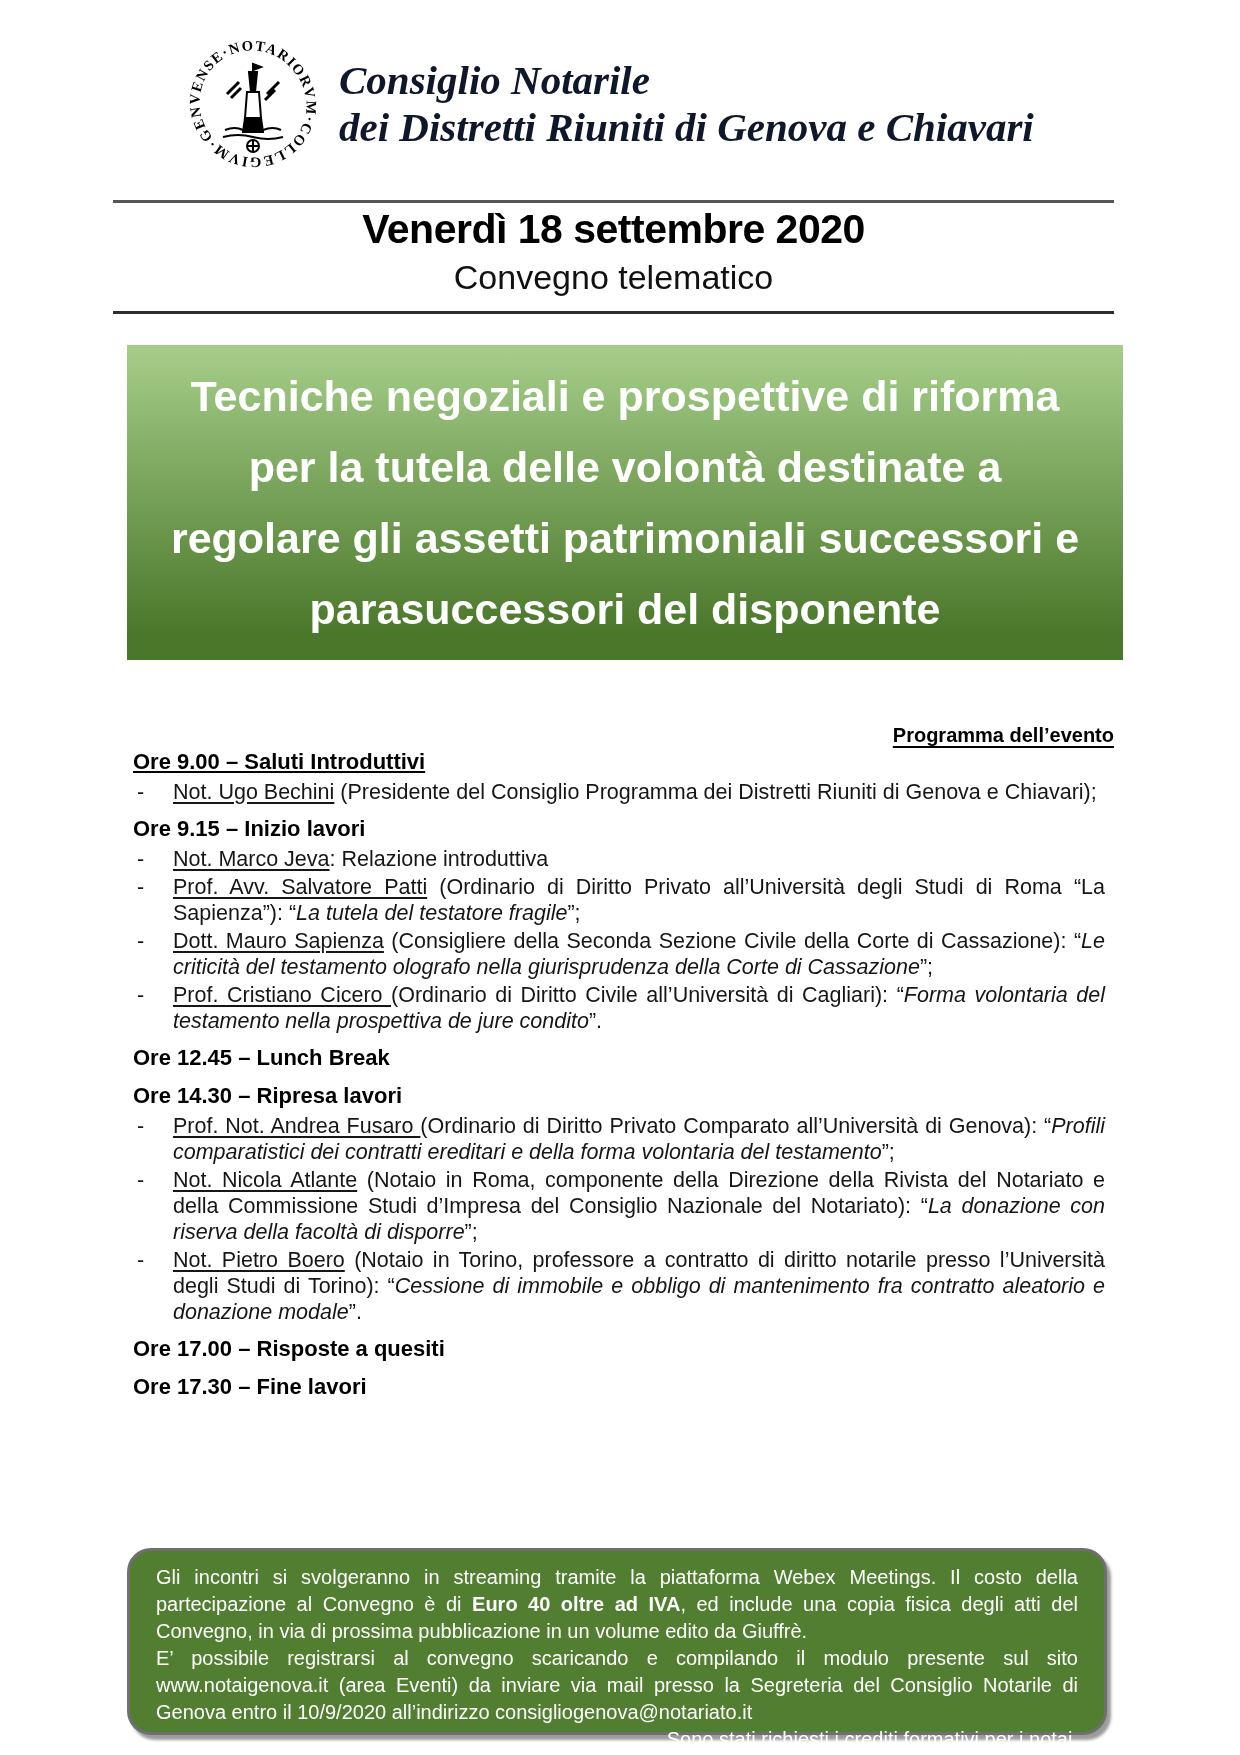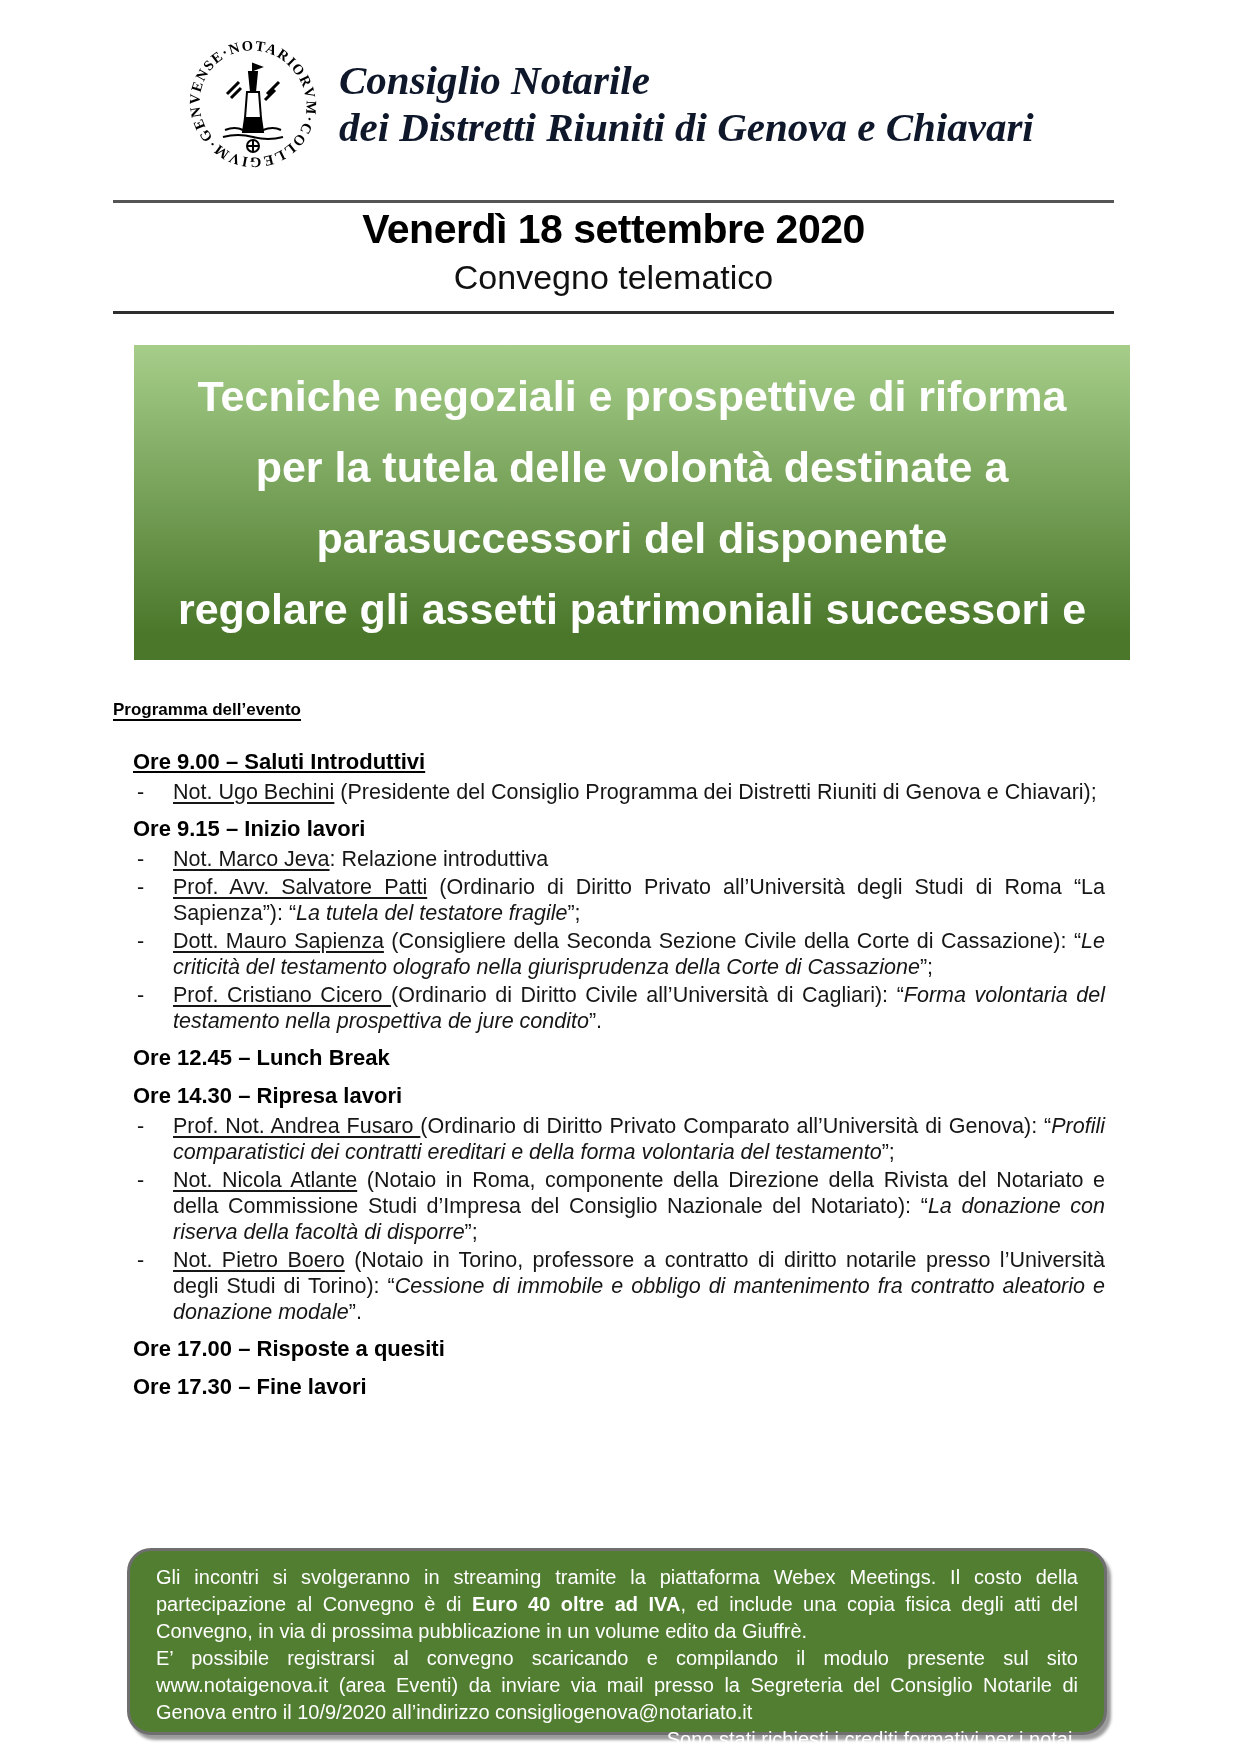--- a/index.html
+++ b/index.html
@@ -21,22 +21,22 @@
   .subtitle-line{font-size:34px;line-height:46px;color:#111;}
   
   .banner{
     position:absolute;top:345px;left:127px;width:996px;height:315px;
     display:flex;flex-direction:column;justify-content:center;align-items:center;
     text-align:center;padding:0 30px;box-sizing:border-box;
   }
   .banner-line{color:#ffffff;font-weight:bold;font-size:43px;line-height:71px;letter-spacing:0;}
   
   .program-heading{
-    position:absolute;top:700px;left:113px;width:1001px;text-align:left;
-    font-size:17px;font-weight:bold;color:#000;
+    position:absolute;top:724px;left:113px;width:1001px;text-align:right;
+    font-size:20px;font-weight:bold;color:#000;
   }
   .program-heading span{text-decoration:underline;text-underline-offset:4px;text-decoration-thickness:2px;}
   .program{position:absolute;top:748px;left:133px;width:972px;font-size:21.5px;line-height:26px;color:#161616;}
   .time-heading{font-weight:bold;font-size:22px;line-height:28px;margin:10px 0 3px 0;color:#000;}
   .time-heading:first-child{margin-top:0;text-decoration:underline;}
   .item{position:relative;padding-left:40px;text-align:justify;margin-bottom:2px;}
   .bullet{position:absolute;left:4px;top:0;}
   .seg-name{text-decoration:underline;text-underline-offset:3px;}
   .seg-italic{font-style:italic;}
   .seg-bold{font-weight:bold;margin-top:8px;}
@@ -83,25 +83,25 @@
     </div>
   </div>
 
   <div class="rule rule1"></div>
   <div class="date-block">
     <div class="date-line">Venerdì 18 settembre 2020</div>
     <div class="subtitle-line">Convegno telematico</div>
   </div>
   <div class="rule rule2"></div>
 
-  <div class="banner" id="banner" style="background: linear-gradient(rgb(166, 206, 138) 0%, rgb(74, 119, 42) 92%); margin-left: 7px;">
+  <div class="banner" id="banner" style="background: linear-gradient(rgb(166, 206, 138) 0%, rgb(74, 119, 42) 92%);">
       <div class="banner-line">Tecniche negoziali e prospettive di riforma</div>
       <div class="banner-line">per la tutela delle volontà destinate a</div>
+      <div class="banner-line">regolare gli assetti patrimoniali successori e</div>
       <div class="banner-line">parasuccessori del disponente</div>
-      <div class="banner-line">regolare gli assetti patrimoniali successori e</div>
     </div>
 
   <div class="program-heading">
     <span>Programma dell’evento</span>
   </div>
   <div class="program" id="program-blocks">
       <div class="time-heading">Ore 9.00 – Saluti Introduttivi</div>
       <div class="item"><span class="bullet">-</span><span class="seg-name">Not. Ugo Bechini</span><span> (Presidente del Consiglio Programma dei Distretti Riuniti di Genova e Chiavari);</span></div>
       <div class="time-heading">Ore 9.15 – Inizio lavori</div>
       <div class="item"><span class="bullet">-</span><span class="seg-name">Not. Marco Jeva</span><span>: Relazione introduttiva</span></div>

